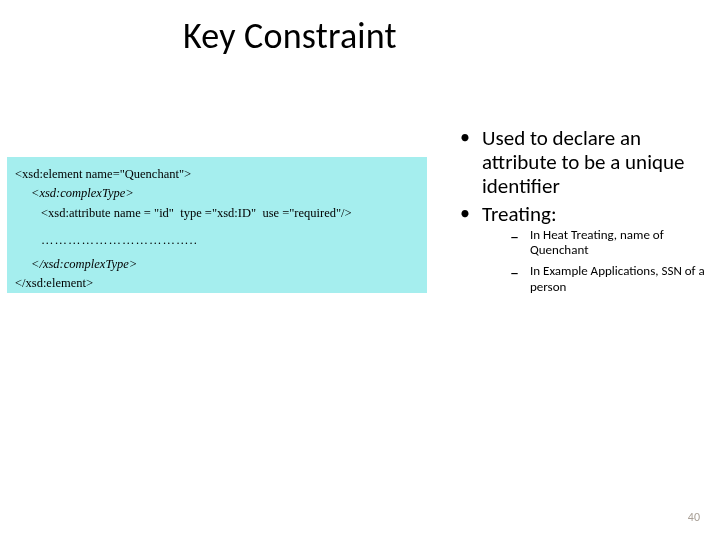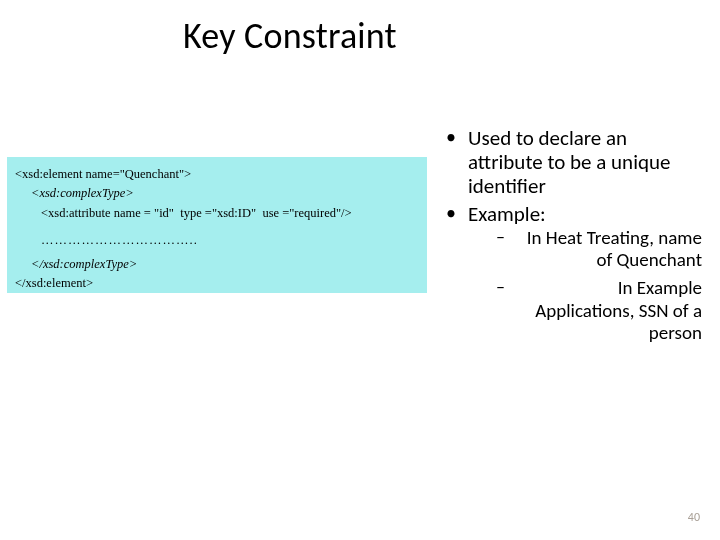--- a/index.html
+++ b/index.html
@@ -43,21 +43,21 @@
     line-height: 1.55;
     color: #000;
   }
   .codebox .l1 { margin-left: 0; }
   .codebox .l2 { margin-left: 16px; font-style: italic; }
   .codebox .l3 { margin-left: 26px; white-space: pre; }
   .codebox .dots { margin: 8px 0 4px 26px; letter-spacing: 1px; }
   .bullets {
     position: absolute;
     top: 126px;
-    left: 438px;
+    left: 452px;
     width: 264px;
     font-size: 21px;
     line-height: 1.15;
   }
   .bullets ul {
     list-style: none;
     margin: 0;
     padding: 0;
   }
   .bullets > ul > li {
@@ -70,25 +70,24 @@
     position: absolute;
     left: 8px;
     top: 0;
     font-size: 20px;
   }
   .sub {
     margin-top: 10px;
   }
   .sub > li {
     position: relative;
-    font-size: 19px;
+    font-size: 13px;
     line-height: 1.18;
     padding-left: 48px;
     margin-bottom: 6px;
-    text-align: right;
   }
   .sub > li::before {
     content: "–";
     position: absolute;
     left: 28px;
     top: 0;
     font-size: 18px;
   }
   .pagenum {
     position: absolute;
@@ -111,21 +110,21 @@
     <div class="l3">&lt;xsd:attribute name = "id"  type ="xsd:ID"  use ="required"/&gt;</div>
     <div class="dots">……………………………..</div>
     <div class="l2">&lt;/xsd:complexType&gt;</div>
     <div class="l1">&lt;/xsd:element&gt;</div>
   </div>
 
   <div class="bullets">
     <ul>
       <li>Used to declare an attribute to be a unique identifier</li>
       <li>
-        <span>Example:</span>
+        <span>Treating:</span>
         <ul class="sub">
           <li>In Heat Treating, name of Quenchant</li>
           <li>In Example Applications, SSN of a person</li>
         </ul>
       </li>
     </ul>
   </div>
 
   <div class="pagenum">40</div>
 

